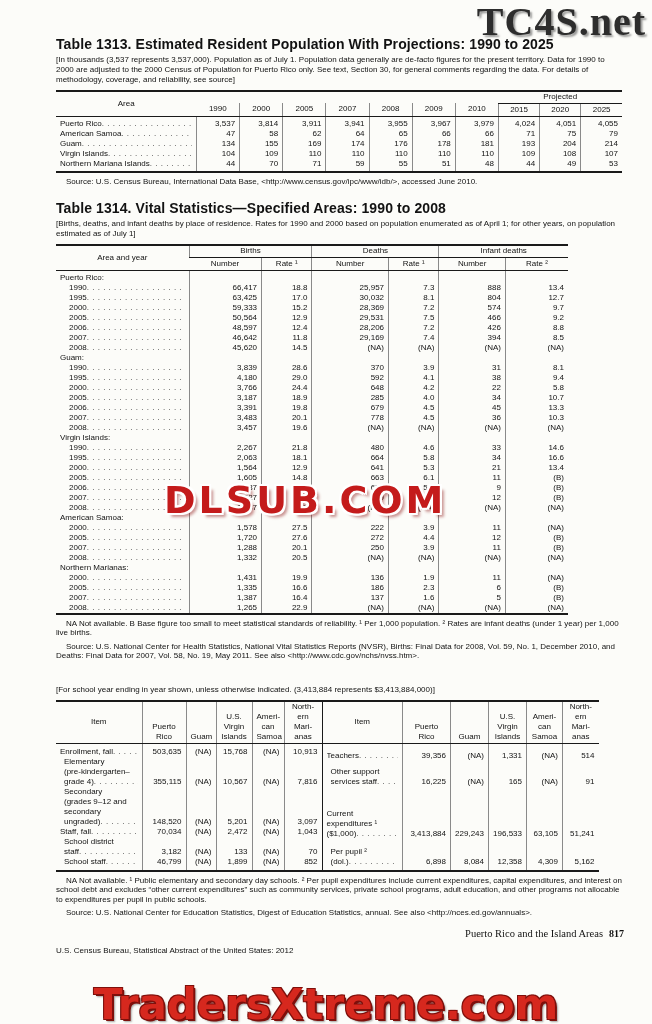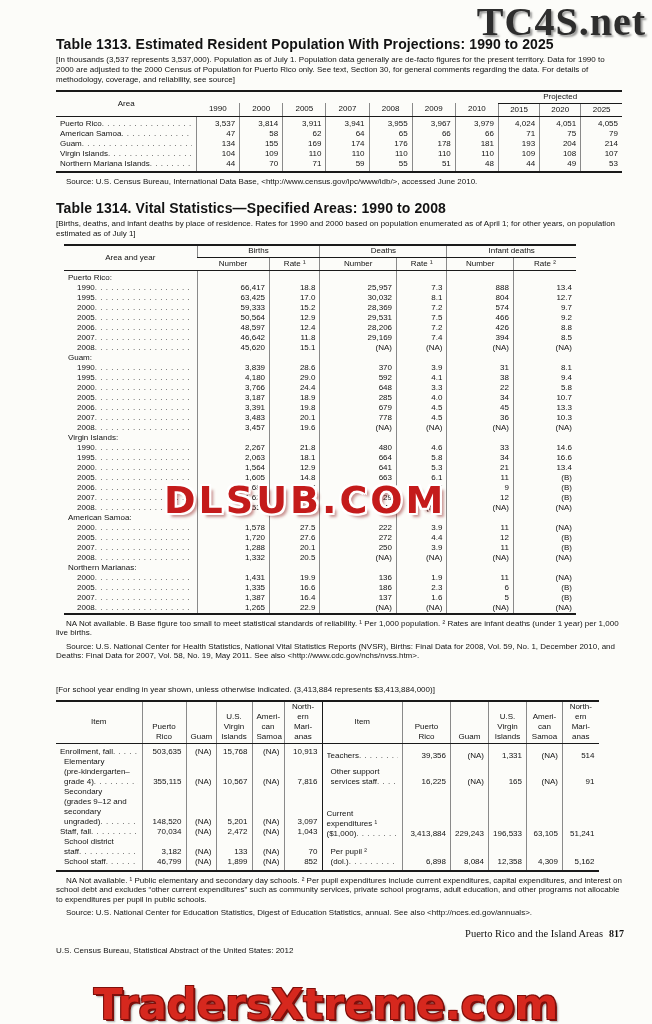--- a/index.html
+++ b/index.html
@@ -42,21 +42,21 @@
   .t1313 { width:566px; margin-top:2px; }
   .t1313 .area-h { vertical-align:middle; border-bottom:1px solid #1a1a1a; }
   .t1313 thead tr:first-child th { border-left:none; height:12px; }
   .t1313 .proj-h { border-bottom:1px solid #1a1a1a; border-left:1px solid #8a8a8a; }
   .t1313 tr.yr-row th { border-bottom:1px solid #1a1a1a; height:13px; vertical-align:middle; }
   .t1313 td { height:10px; }
   .t1313 tbody tr:first-child td { padding-top:2px; }
   .t1313 tbody tr:last-child td { padding-bottom:2px; }
 
   
-  .t1314 { width:512px; margin-left:8px; margin-top:2px; }
+  .t1314 { width:512px; margin-top:2px; }
   .t1314 .area-h { vertical-align:middle; border-bottom:1px solid #1a1a1a; }
   .t1314 .grp { border-bottom:1px solid #1a1a1a; height:12px; vertical-align:middle; }
   .t1314 tr.sub-row th { border-bottom:1px solid #1a1a1a; height:13px; vertical-align:middle; }
   .t1314 td { height:10px; }
   .t1314 td.grp-lbl { white-space:nowrap; }
   .t1314 td.yr .leader { padding-left:9px; }
   .t1314 tbody tr:first-child td { padding-top:2px; }
 
   
   .panels { display:flex; margin-top:2px; }
@@ -376,21 +376,21 @@
             <td class="num">8.5</td>
           </tr>
           <tr>
             <td class="lbl-cell yr">
               <div class="leader">
                 <span class="lbl">2008</span>
                 <span class="dots"></span>
               </div>
             </td>
             <td class="num">45,620</td>
-            <td class="num">15.1</td>
+            <td class="num">14.5</td>
             <td class="num">(NA)</td>
             <td class="num">(NA)</td>
             <td class="num">(NA)</td>
             <td class="num">(NA)</td>
           </tr>
           <tr>
             <td class="grp-lbl">Guam:</td>
             <td class="num"></td>
             <td class="num"></td>
             <td class="num"></td>
@@ -429,21 +429,21 @@
           <tr>
             <td class="lbl-cell yr">
               <div class="leader">
                 <span class="lbl">2000</span>
                 <span class="dots"></span>
               </div>
             </td>
             <td class="num">3,766</td>
             <td class="num">24.4</td>
             <td class="num">648</td>
-            <td class="num">3.3</td>
+            <td class="num">4.2</td>
             <td class="num">22</td>
             <td class="num">5.8</td>
           </tr>
           <tr>
             <td class="lbl-cell yr">
               <div class="leader">
                 <span class="lbl">2005</span>
                 <span class="dots"></span>
               </div>
             </td>

